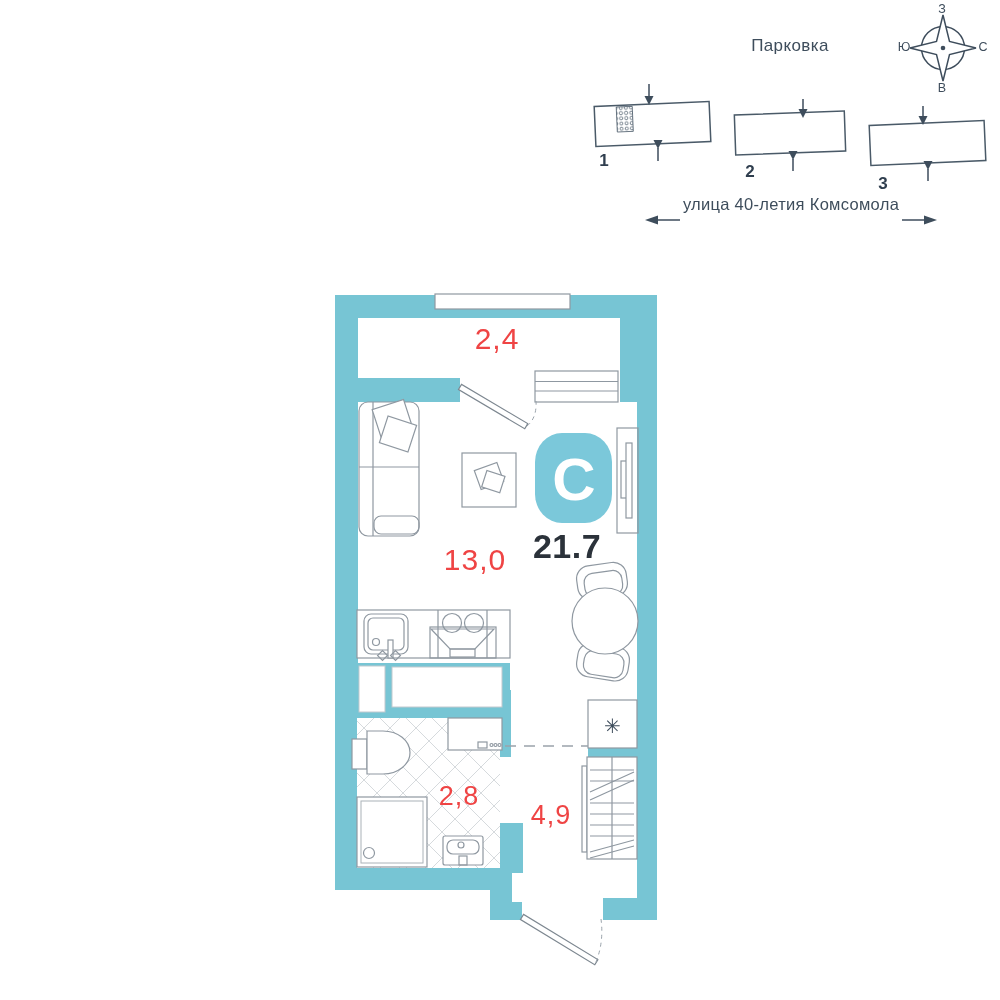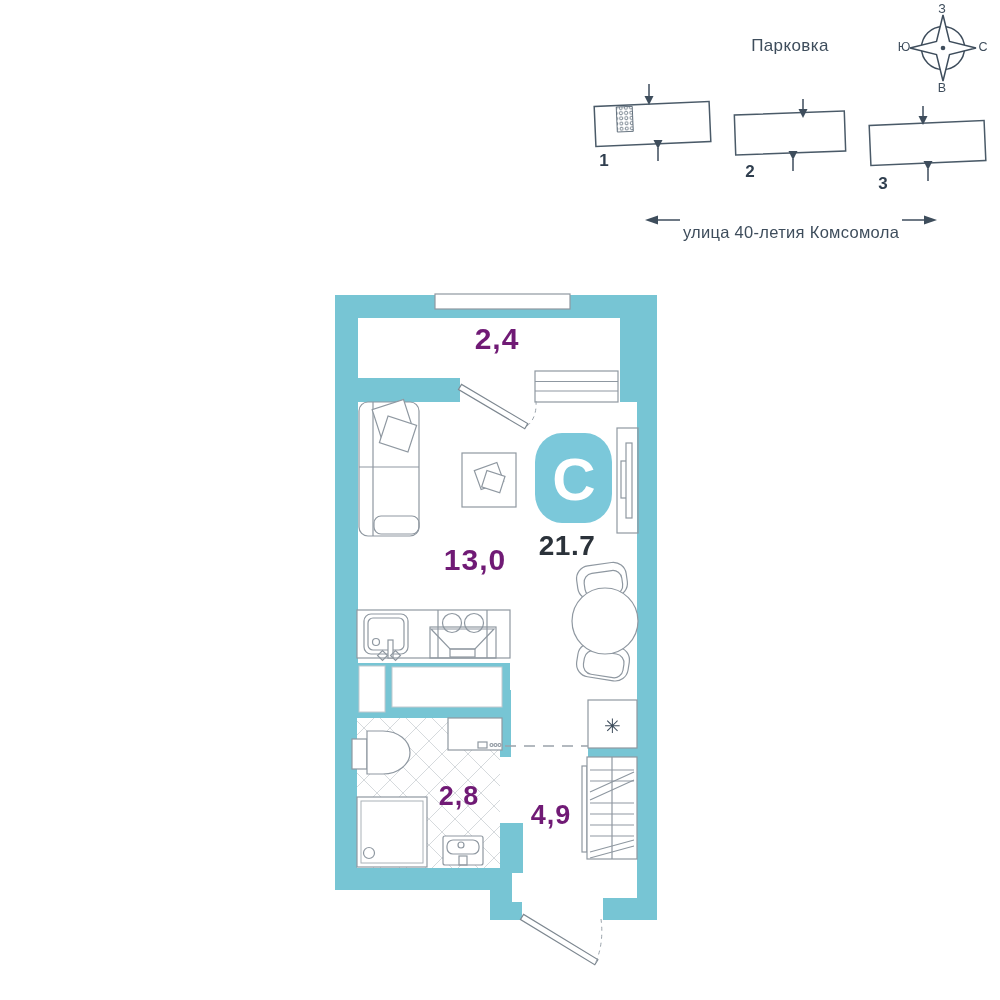--- a/index.html
+++ b/index.html
@@ -4,23 +4,23 @@
 <style>
   html,body{margin:0;padding:0;background:#fff;}
   #stage{position:relative;width:1000px;height:1000px;background:#fff;overflow:hidden;
          font-family:"Liberation Sans",sans-serif;color:#3E4D5C;}
   #plan-svg{position:absolute;left:0;top:0;width:1000px;height:1000px;}
   .lbl{position:absolute;transform:translate(-50%,-50%);white-space:nowrap;}
   .site-title{font-size:17px;font-weight:500;letter-spacing:.4px;color:#3E4D5C;}
   .lot-num{font-size:17px;font-weight:700;color:#2F3E4E;}
   .street{font-size:16.5px;font-weight:500;letter-spacing:.3px;color:#3E4D5C;}
   .compass-letter{font-size:12.5px;font-weight:500;color:#3E4D5C;}
-  .area-num{font-size:30px;font-weight:700;letter-spacing:1px;color:#701a75;}
+  .area-num{font-size:30px;font-weight:400;letter-spacing:1px;color:#ef4444;}
   .area-num-sm{font-size:27px;}
-  .total-num{font-size:28px;font-weight:700;color:#2B323A;letter-spacing:.5px;}
+  .total-num{font-size:34px;font-weight:700;color:#2B323A;letter-spacing:.5px;}
   .logo-letter{font-size:60px;font-weight:700;color:#FFFFFF;}
   .fridge-sym{font-size:20px;color:#3E4D5C;}
   
   .wall{fill:#77C5D4;}
   .furn{fill:#fff;stroke:#8F98A1;stroke-width:1.2;}
   .furnline{fill:none;stroke:#8F98A1;stroke-width:1.2;}
   .thinline{fill:none;stroke:#AAB2B8;stroke-width:1;}
   .darkline{fill:none;stroke:#3E4D5C;stroke-width:1.5;}
   .darkfill{fill:#3E4D5C;stroke:none;}
   .siteoutline{fill:#fff;stroke:#4A5A68;stroke-width:1.5;}
@@ -234,21 +234,21 @@
     <rect x="535" y="433" width="77" height="90" rx="27" ry="29" class="logo-squircle"></rect>
   </g>
 </svg>
 
 <span class="lbl site-title" style="left:752px;top:46px;margin-left:38px;">Парковка</span>
 
 <span class="lbl lot-num" style="left:604px;top:161px;">1</span>
 <span class="lbl lot-num" style="left:750px;top:172px;">2</span>
 <span class="lbl lot-num" style="left:883px;top:184px;">3</span>
 
-<span class="lbl street" style="left:791px;top:232px;">улица 40-летия Комсомола</span>
+<span class="lbl street" style="left:791px;top:204px;">улица 40-летия Комсомола</span>
 
 <span class="lbl compass-letter" style="left:942px;top:9px;">З</span>
 <span class="lbl compass-letter" style="left:904px;top:47px;">Ю</span>
 <span class="lbl compass-letter" style="left:983px;top:47px;">С</span>
 <span class="lbl compass-letter" style="left:942px;top:88px;">В</span>
 
 <span class="lbl area-num" style="left:497px;top:339px;">2,4</span>
 <span class="lbl area-num" style="left:475px;top:560px;">13,0</span>
 <span class="lbl area-num area-num-sm" style="left:459px;top:796px;">2,8</span>
 <span class="lbl area-num area-num-sm" style="left:551px;top:815px;">4,9</span>

